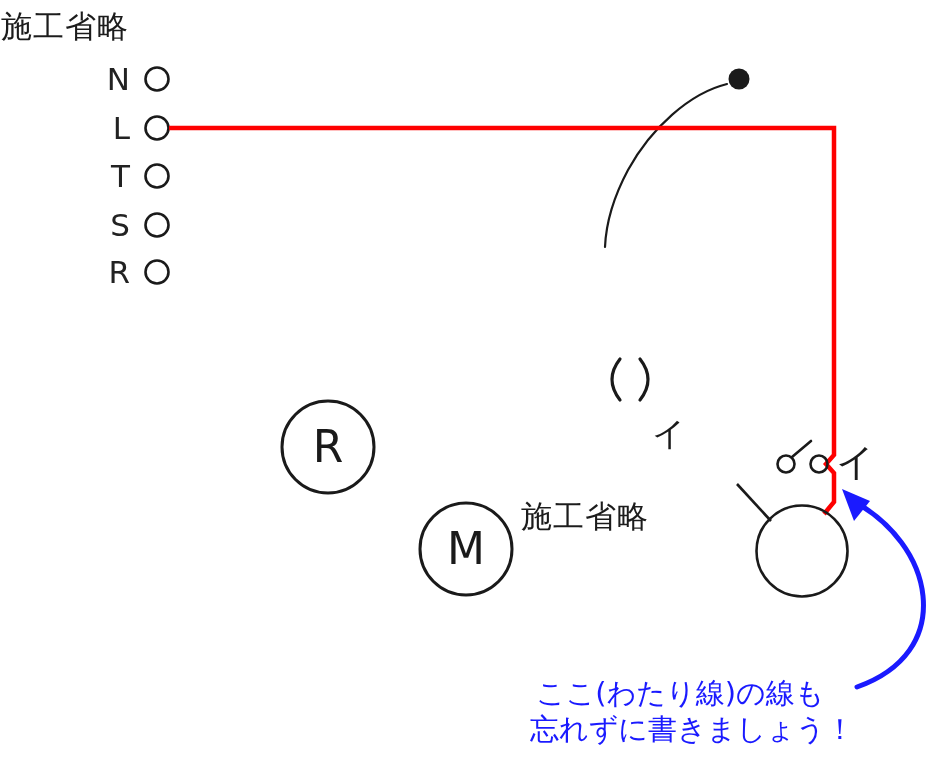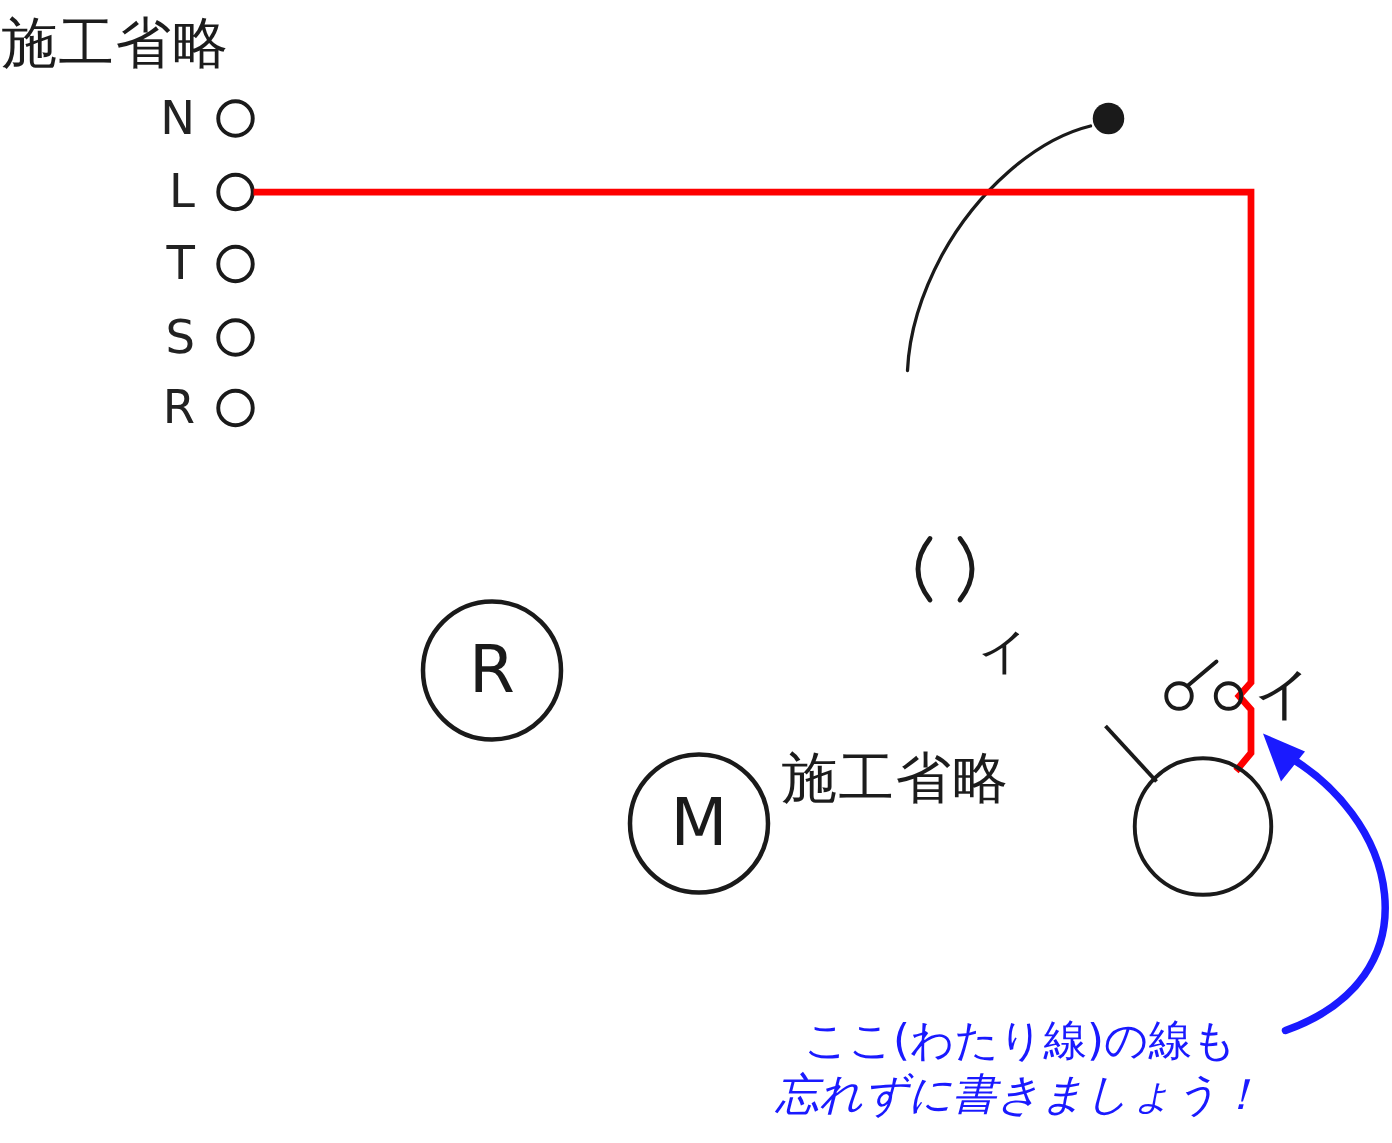--- a/index.html
+++ b/index.html
@@ -2,21 +2,21 @@
 <html><head>
 <meta charset="utf-8">
 <style>
   html,body{margin:0;padding:0;}
   body{
     width:928px;height:762px;position:relative;background:#ffffff;
     font-family:"DejaVu Sans","Liberation Sans",sans-serif;
     overflow:hidden;
   }
   .abs{position:absolute;white-space:nowrap;}
-  .jp{color:#1c1c1c;font-size:37px;line-height:1.1;letter-spacing:1px;}
+  .jp{color:#1c1c1c;font-size:31px;line-height:1.1;letter-spacing:1px;}
   .terminal-letter{
     color:#222;font-size:31px;line-height:34px;width:42px;text-align:right;
     font-weight:400;
   }
   .comp-letter{
     color:#1a1a1a;font-size:44px;line-height:48px;width:60px;text-align:center;
     font-weight:400;
   }
   .circuit-label{color:#1a1a1a;font-weight:400;}
   .blue-note{color:#1a1aff;font-size:29px;line-height:1.12;letter-spacing:0px;}
@@ -68,13 +68,13 @@
 
 <div class="abs comp-letter" style="left:436px;top:525px;">M</div>
 
 <div class="abs jp" style="left:521px;top:499px;">施工省略</div>
 
 <div class="abs circuit-label" style="left:652px;top:412px;font-size:33px;">イ</div>
 
 <div class="abs circuit-label" style="left:836px;top:437px;font-size:38px;">イ</div>
 
 <div class="abs blue-note" style="left:536px;top:677px;">ここ(わたり線)の線も</div>
-<div class="abs blue-note" style="left:517px;top:713px;font-style:italic;">忘れずに書きましょう！</div>
+<div class="abs blue-note" style="left:530px;top:713px;">忘れずに書きましょう！</div>
 
 </body></html>

